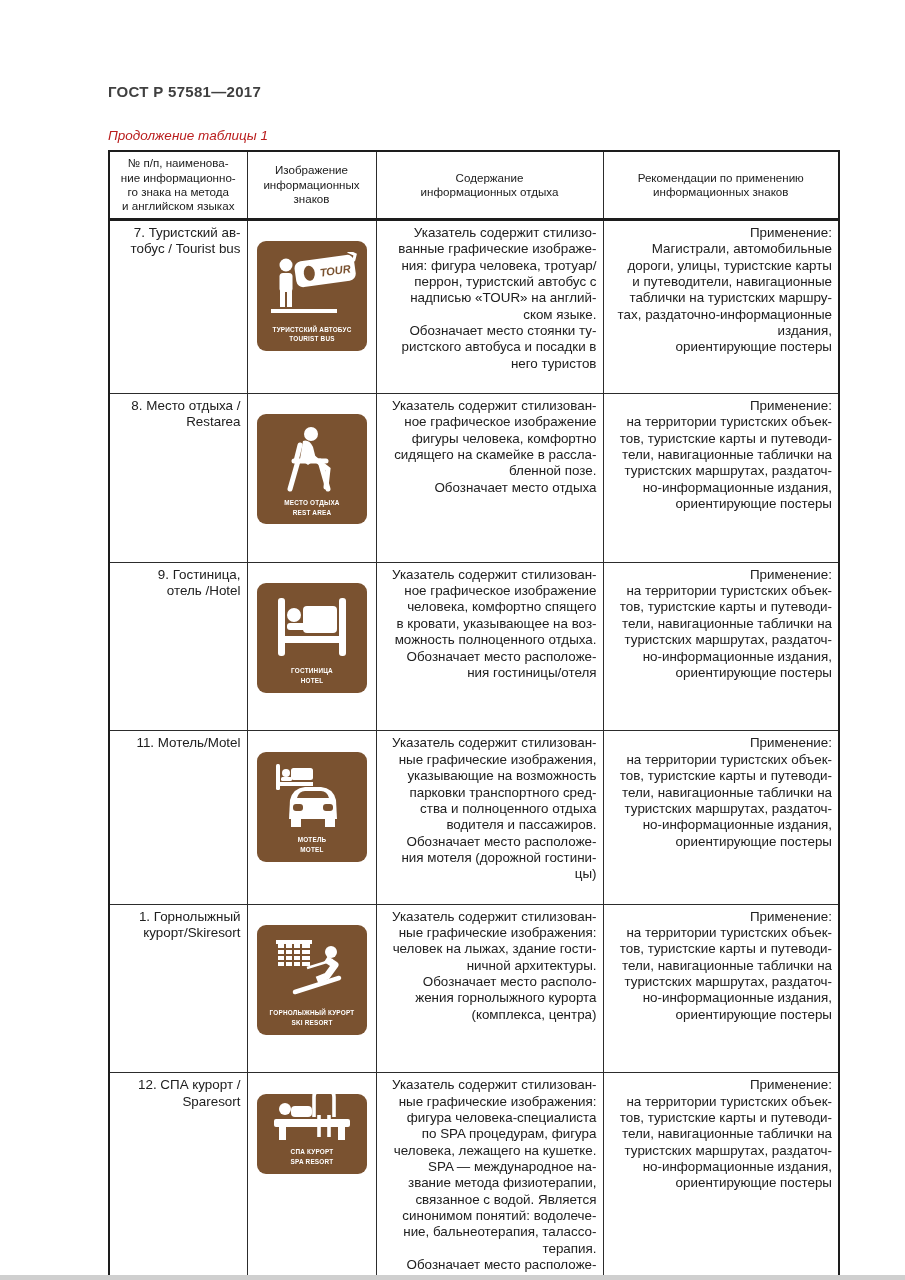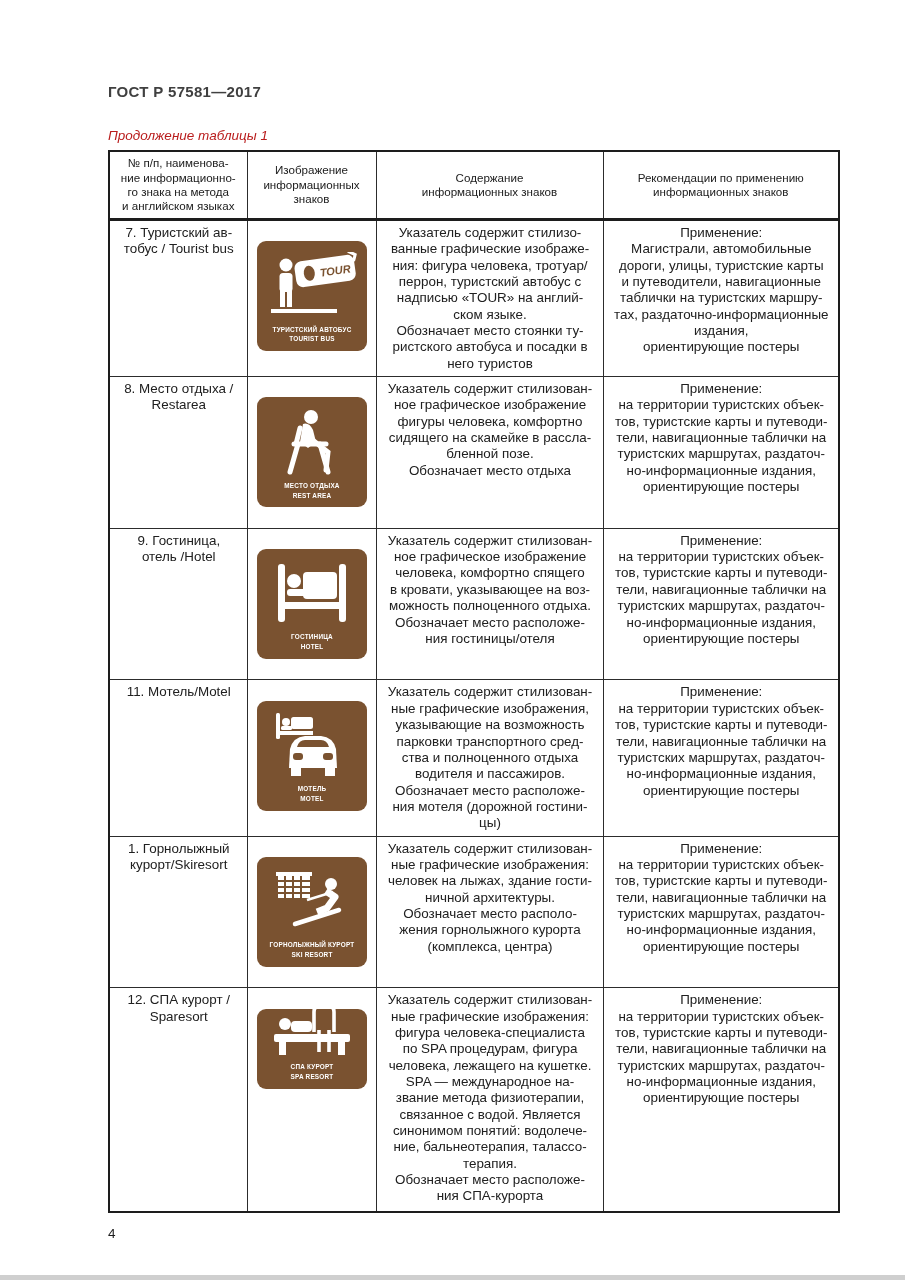--- a/index.html
+++ b/index.html
@@ -6,23 +6,23 @@
   body{
     width:905px;height:1280px;position:relative;overflow:hidden;
     background:#ffffff;color:#222;
     font-family:"Liberation Sans","DejaVu Sans",sans-serif;
   }
   .doc{position:absolute;left:108px;top:83px;width:732px;}
   .gost-number{font-weight:bold;font-size:15px;letter-spacing:.3px;color:#404040;}
   .table-caption{font-style:italic;font-size:13.5px;margin-top:28px;margin-bottom:7px;color:#b91c1c;}
   table.info{border-collapse:collapse;width:730px;table-layout:fixed;border:2px solid #1d1d1d;}
   table.info th,table.info td{
-    border:1px solid #2c2c2c;vertical-align:top;text-align:center;
+    border:1px solid #2c2c2c;vertical-align:top;text-align:right;
     font-size:13.4px;line-height:1.22;font-weight:normal;
-    padding:4px 6px 4px 7px;white-space:pre-line;color:#202020;
+    padding:4px 6px 21px 7px;white-space:pre-line;color:#202020;
     overflow:hidden;
   }
   table.info thead th{
     text-align:center;vertical-align:middle;font-size:11.6px;line-height:1.25;
     height:62px;padding:2px 3px;border-bottom:3px solid #1d1d1d;
   }
   td.sign-cell{vertical-align:middle;text-align:center;padding:2px;}
   .sign{
     width:110px;margin:0 auto;border-radius:9px;
     display:flex;flex-direction:column;align-items:center;justify-content:flex-end;
@@ -54,21 +54,21 @@
     <thead>
       <tr>
         <th>№ п/п, наименова-
 ние информационно-
 го знака на метода
 и английском языках</th>
         <th>Изображение
 информационных
 знаков</th>
         <th>Содержание
-информационных знаков</th>
+информационных отдыха</th>
         <th>Рекомендации по применению
 информационных знаков</th>
       </tr>
     </thead>
     <tbody>
 
       <tr class="r7">
         <td>7. Туристский ав-
 тобус / Tourist bus</td>
         <td class="sign-cell">

